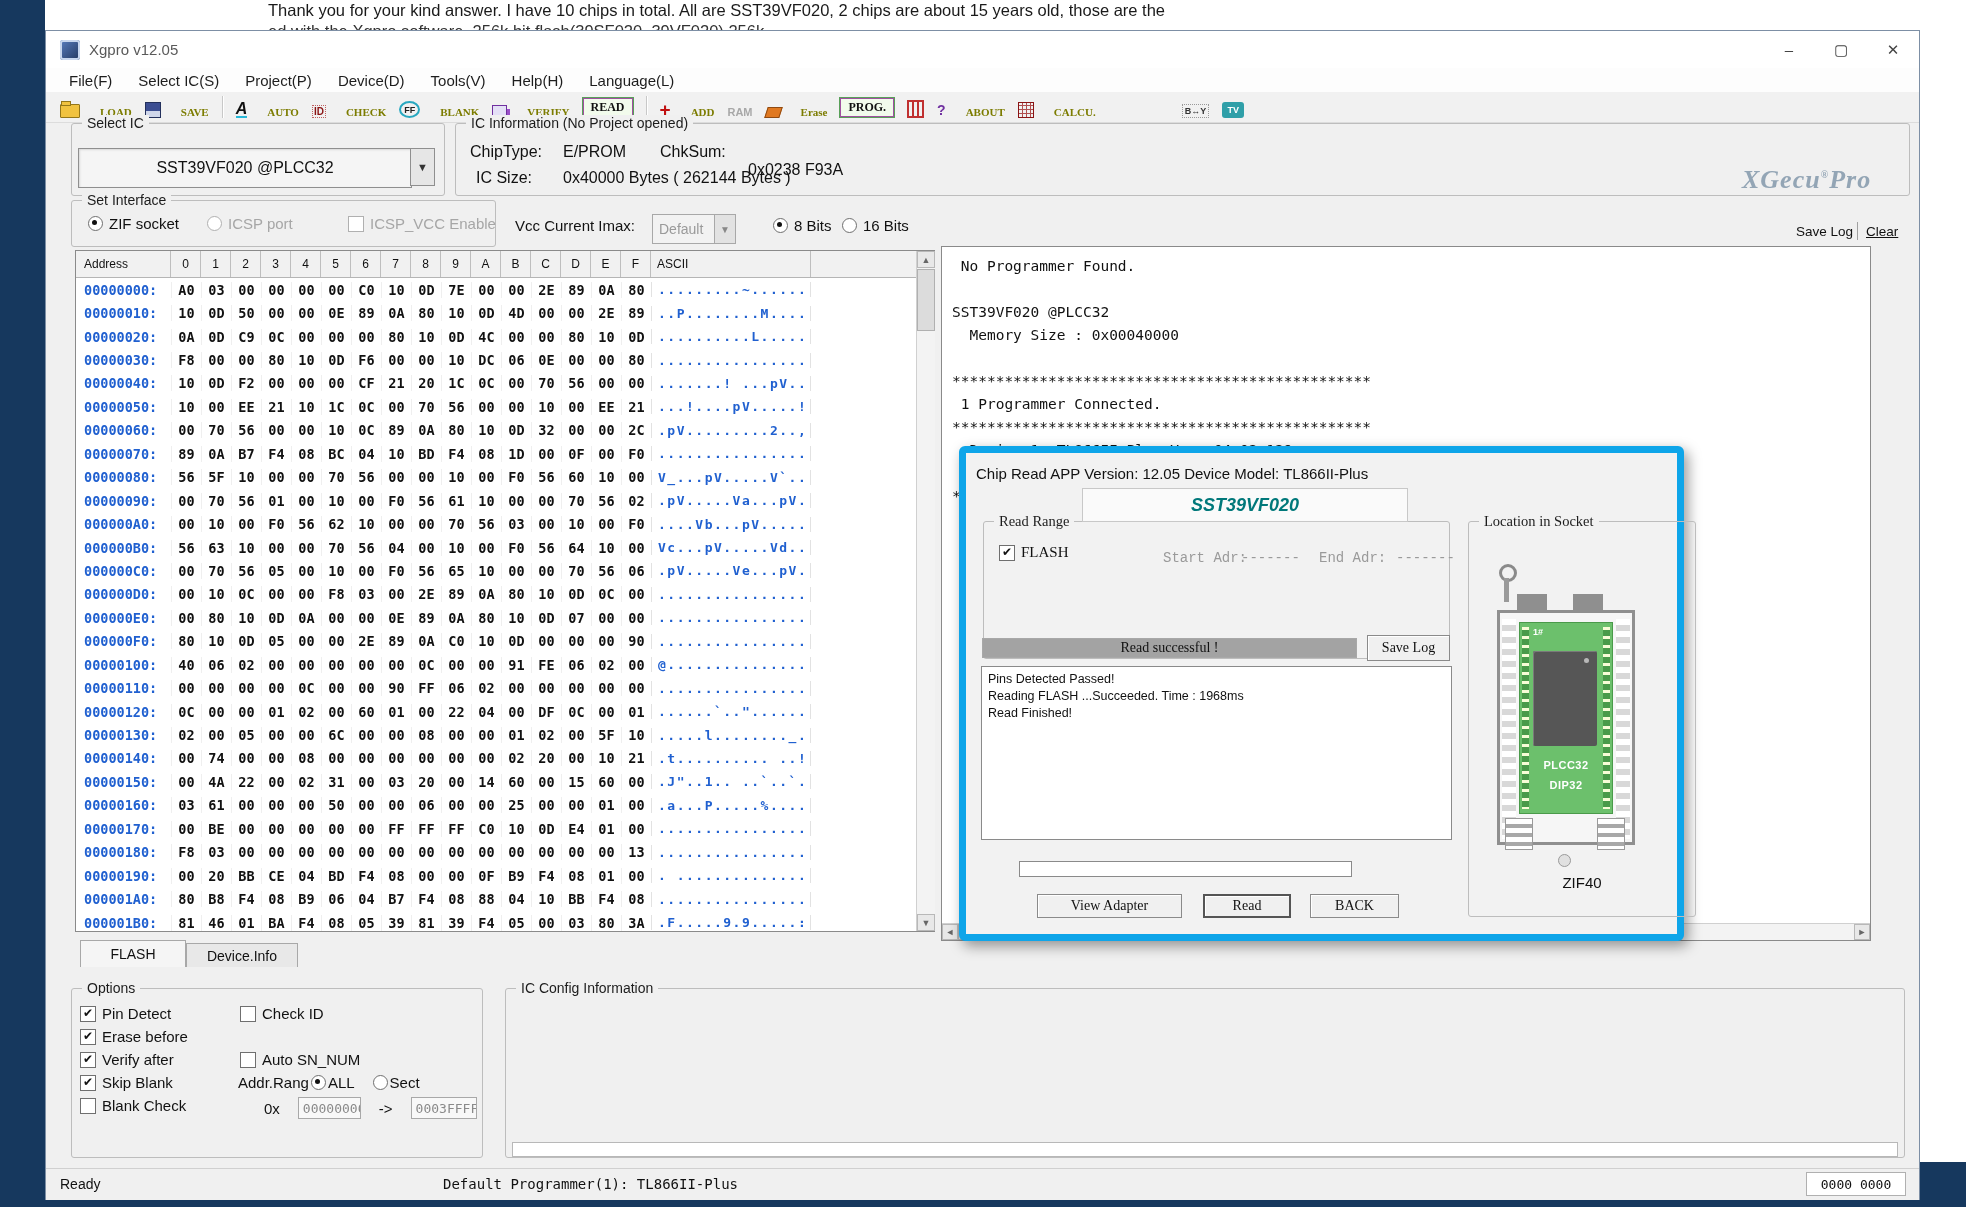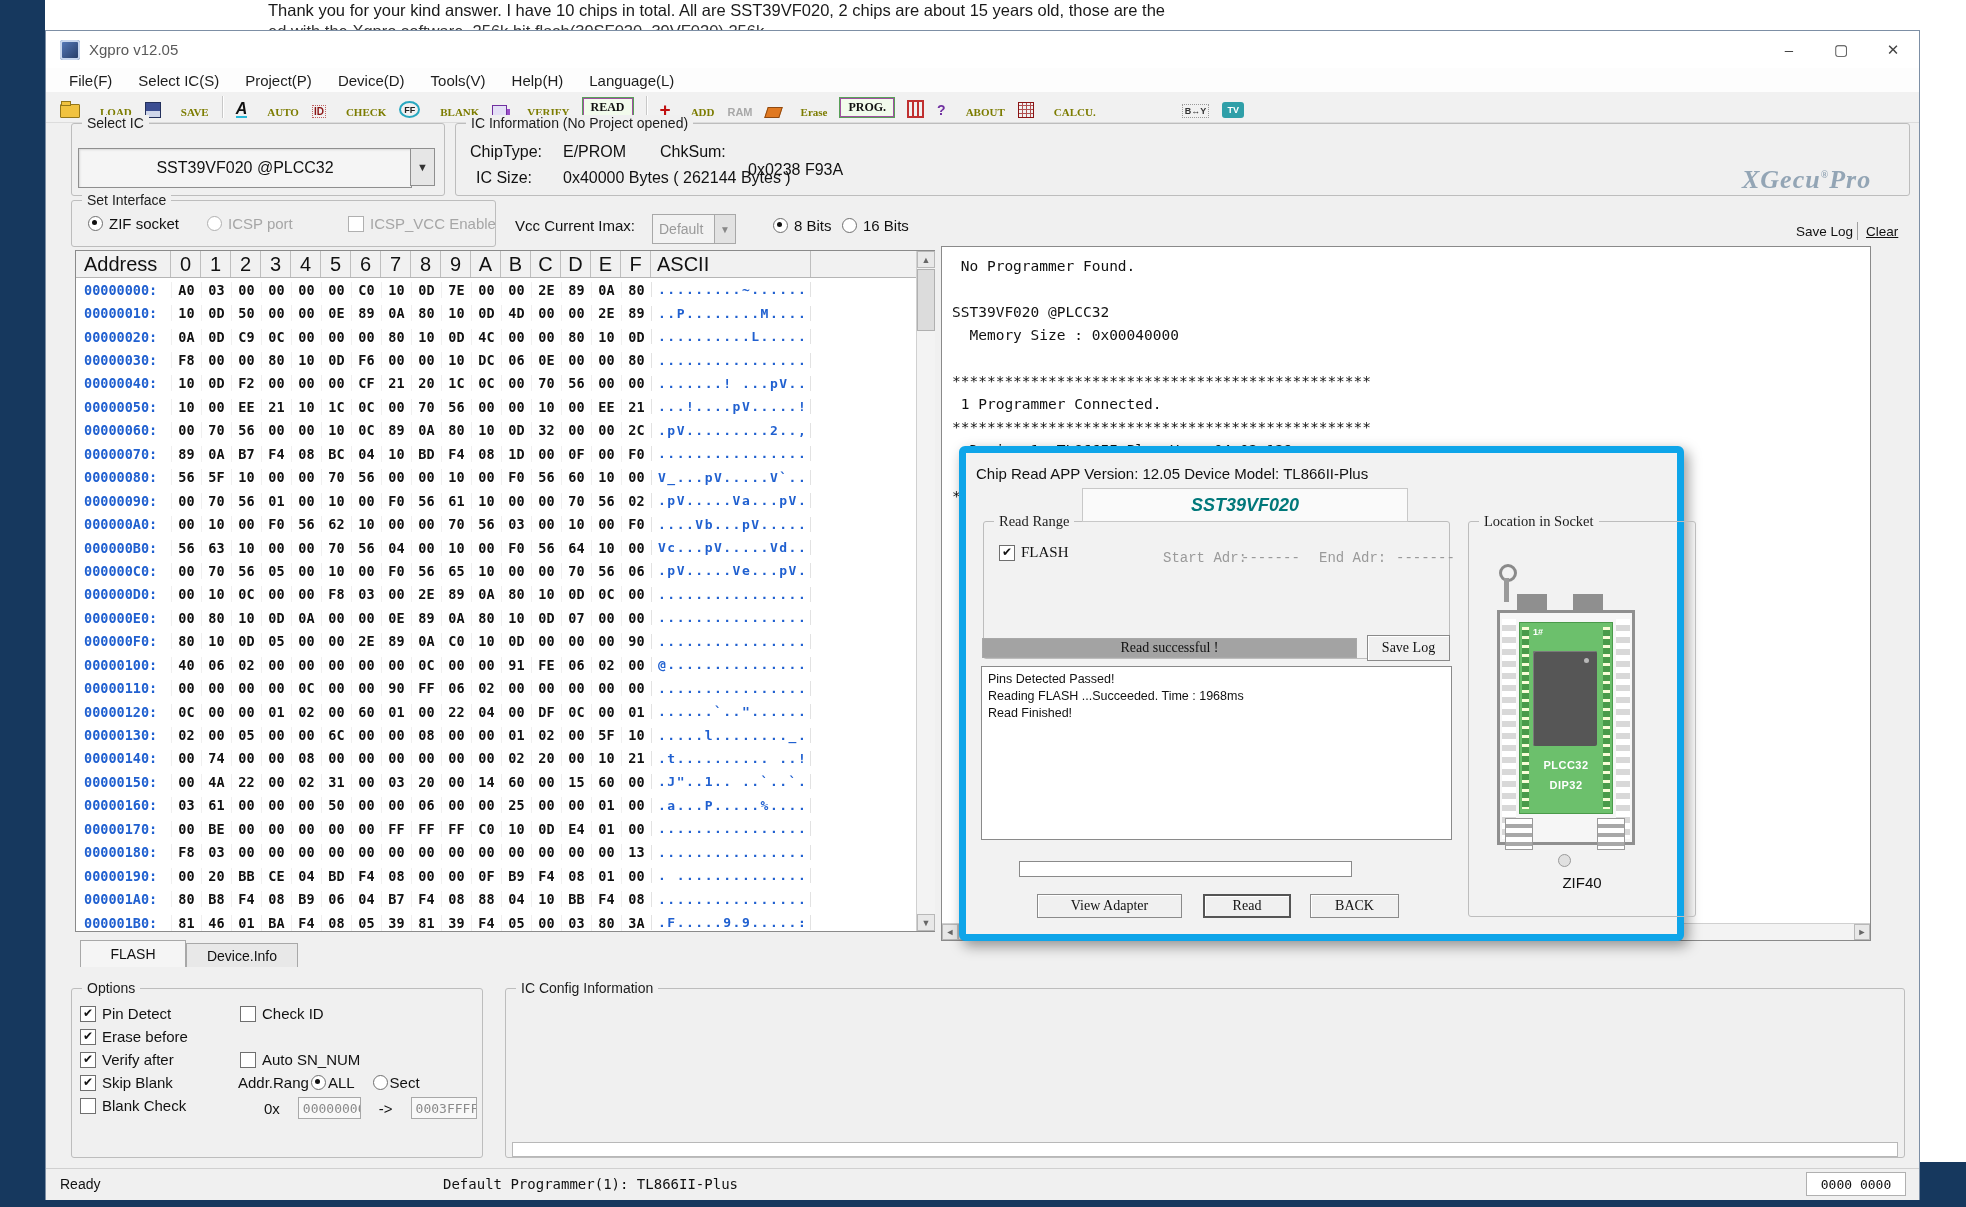--- a/index.html
+++ b/index.html
@@ -63,21 +63,21 @@
   .chk{width:14px;height:14px;border:1px solid #6f6f6f;background:#fff;position:relative;flex:none;font-size:12px;line-height:13px;text-align:center;color:#111;}
   .dis .chk{border-color:#b0b0b0;}
 
   
   #vcccombo{left:652px;top:214px;width:84px;height:30px;border:1px solid #a8a8a8;background:#f2f2f2;display:flex;align-items:center;box-sizing:border-box;}
   #vcccombo .val{flex:1;padding-left:6px;font-size:14px;color:#9a9a9a;}
   #vcccombo .dd{width:20px;height:100%;background:#e2e2e2;border-left:1px solid #a8a8a8;display:flex;align-items:center;justify-content:center;font-size:10px;color:#888;}
 
   
   #hextable{left:75px;top:250px;width:860px;height:682px;background:#fff;border:1px solid #8a8a8a;box-sizing:border-box;overflow:hidden;}
-  #hexhead{display:flex;height:26px;background:#f1f1f1;border-bottom:1px solid #b5b5b5;font-size:20px;color:#111;justify-content:space-between;}
+  #hexhead{display:flex;height:26px;background:#f1f1f1;border-bottom:1px solid #b5b5b5;font-size:12px;color:#111;justify-content:space-between;}
   .hh{display:flex;align-items:center;justify-content:center;border-right:1px solid #bebebe;box-sizing:border-box;flex:none;}
   .hh.addr{width:95px;justify-content:flex-start;padding-left:8px;}
   .hh.byte{width:30px;}
   .hh.ascii{width:160px;justify-content:flex-start;padding-left:6px;}
   .hh.fill{flex:1;border-right:none;}
   #hexrows{height:656px;overflow:hidden;}
   .hexrow{display:flex;height:23.45px;align-items:center;font-family:"DejaVu Sans Mono",monospace;}
   .hc{flex:none;box-sizing:border-box;}
   .hc.addr{width:95px;color:#2060d0;font-weight:bold;font-size:13.5px;padding-left:8px;}
   .hc.byte{width:30px;text-align:center;color:#111;font-weight:bold;font-size:13.5px;border-left:1px solid #efefef;}

